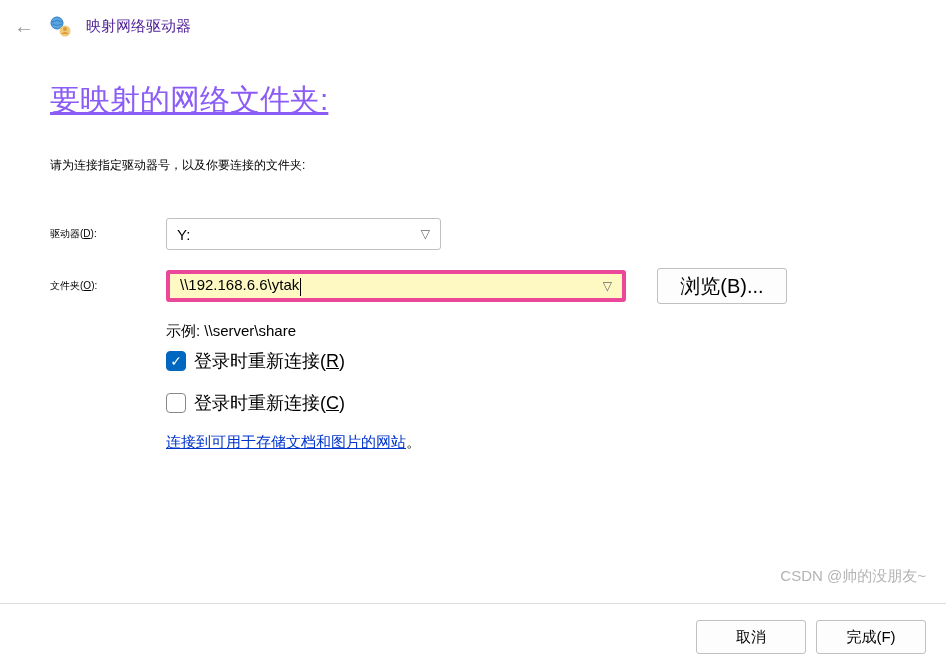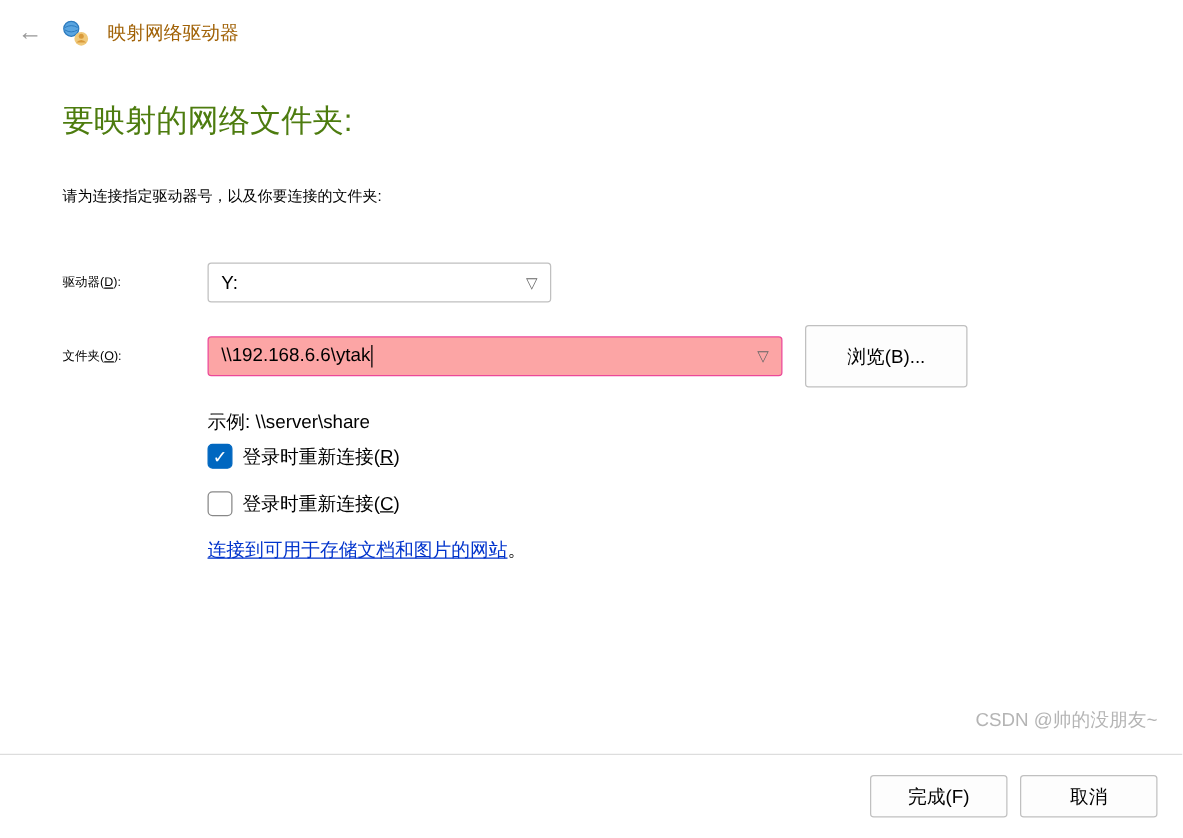--- a/index.html
+++ b/index.html
@@ -24,30 +24,31 @@
       color: #999;
       cursor: default;
     }
     .title-icon {
       position: relative;
       width: 24px;
       height: 24px;
     }
     .window-title {
       font-size: 15px;
-      color: #a16207;
+      color: #4c1d95;
     }
     .content {
       padding: 42px 0 0 50px;
     }
     .heading {
-      font-size: 25px;
-      color: #4d7c0f;
+      font-size: 30px;
+      color: #8b5cf6;
       font-weight: 400;
       margin-bottom: 36px;
+      text-decoration: underline;
     }
     .instruction {
       font-size: 12px;
       color: #000;
       margin-bottom: 44px;
     }
     .form-row {
       display: flex;
       align-items: center;
       margin-bottom: 18px;
@@ -66,53 +67,53 @@
       align-items: center;
       justify-content: space-between;
       padding: 0 10px;
       background: #fff;
       cursor: pointer;
     }
     .drive-select .chev { color: #666; font-size: 12px; }
     .folder-input {
       width: 460px;
       height: 32px;
-      border: 1px solid #ec4899;
+      border: 4px solid #ec4899;
       border-radius: 3px;
       display: flex;
       align-items: center;
       justify-content: space-between;
       padding: 0 10px;
-      background: #fca5a5;
+      background: #fef9c3;
     }
     .folder-text {
       flex: 1;
       font-size: 15px;
       border: none;
       outline: none;
       position: relative;
     }
     .caret {
       display: inline-block;
       width: 1px;
       height: 18px;
       background: #000;
       vertical-align: middle;
       margin-left: 1px;
     }
     .folder-input .chev { color: #666; font-size: 12px; }
     .browse-btn {
       width: 130px;
-      height: 50px;
-      margin-left: 18px;
+      height: 36px;
+      margin-left: 31px;
       border: 1px solid #c0c0c0;
       border-radius: 3px;
       background: #fdfdfd;
       cursor: pointer;
-      font-size: 15px;
+      font-size: 20px;
     }
     .indent-block {
       margin-left: 116px;
     }
     .example {
       font-size: 15px;
       color: #000;
       margin-bottom: 8px;
     }
     .checkbox-row {
@@ -134,21 +135,21 @@
     .cb.checked {
       background: #0067c0;
       border: 1px solid #0067c0;
       color: #fff;
       font-size: 14px;
     }
     .cb.unchecked {
       background: #fff;
       border: 1.5px solid #888;
     }
-    .checkbox-label { font-size: 15px; }
+    .checkbox-label { font-size: 18px; }
     .hyperlink {
       color: #0033cc;
       text-decoration: underline;
       cursor: pointer;
       font-size: 15px;
     }
     .link-row { margin-top: 8px; margin-bottom: 4px; }
     .footer {
       position: absolute;
       bottom: 0;
@@ -243,15 +244,15 @@
 
     <div class="link-row">
       <span class="hyperlink">连接到可用于存储文档和图片的网站</span><span>。</span>
     </div>
   </div>
 </div>
 
 <div class="watermark">CSDN @帅的没朋友~</div>
 
 <div class="footer">
+  <button class="footer-btn"><span>取消</span></button>
   <button class="footer-btn"><span>完成(F)</span></button>
-  <button class="footer-btn"><span>取消</span></button>
 </div>
 
 </body></html>

